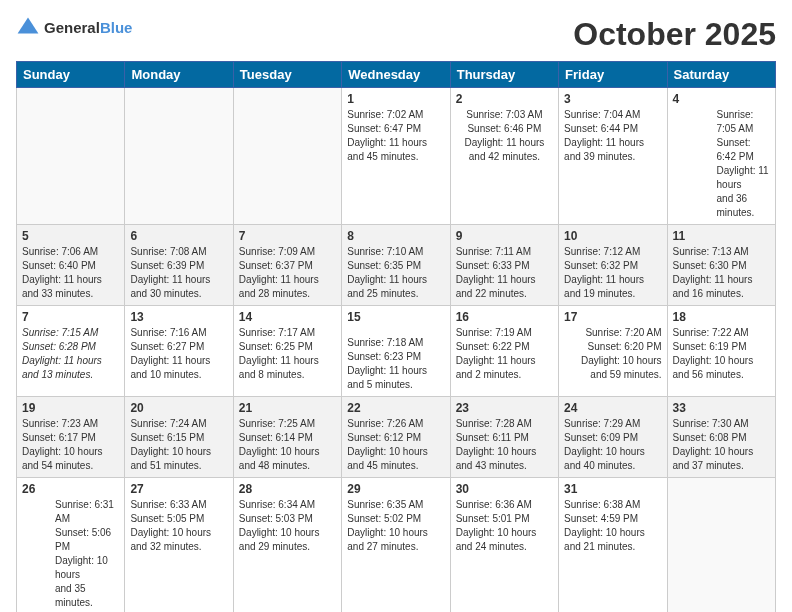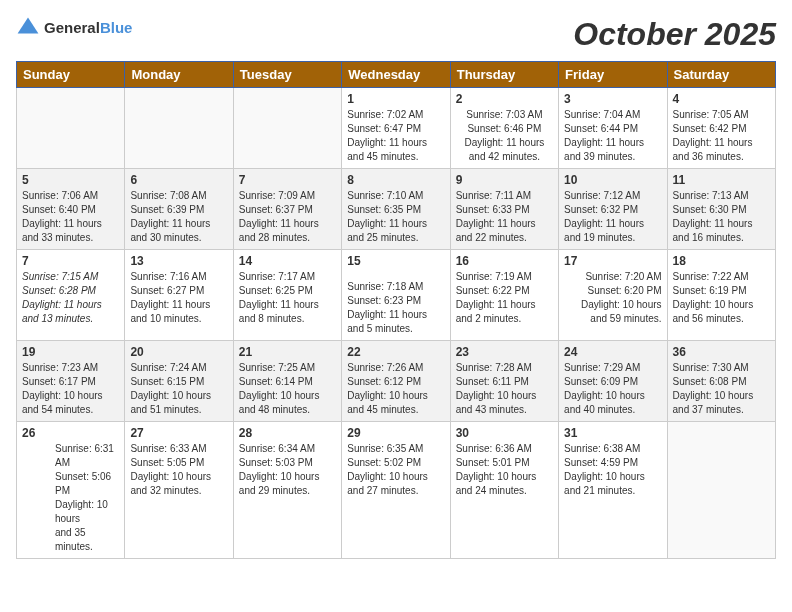--- a/index.html
+++ b/index.html
@@ -34,38 +34,37 @@
       font-size: 15px;
       font-weight: bold;
       color: #4a90d9;
     }
     .logo-icon {
       width: 24px;
       height: 24px;
     }
     .title-area {
       text-align: right;
-      font-style: italic;
     }
     .month-title {
       font-size: 32px;
       font-weight: bold;
       color: #333;
     }
     .location {
       font-size: 14px;
       color: #555;
     }
     .calendar {
       width: 100%;
       border-collapse: collapse;
       border: 1px solid #ccc;
     }
     .calendar th {
-      background: #a16207;
+      background: #0369a1;
       color: #fff;
       text-align: left;
       padding: 5px 6px;
       font-size: 13px;
       border: 1px solid #3a60a8;
     }
     .calendar td {
       border: 1px solid #ccc;
       vertical-align: top;
       padding: 4px 5px;
@@ -144,21 +143,21 @@
         </td>
         <td>
           <span class="day-number">3</span>
           <div class="day-info" style="white-space: pre-line;">Sunrise: 7:04 AM
 Sunset: 6:44 PM
 Daylight: 11 hours
 and 39 minutes.</div>
         </td>
         <td>
           <span class="day-number">4</span>
-          <div class="day-info" style="white-space: pre-line;">Sunrise: 7:05 AM
+          <div class="day-info" style="white-space: pre-line; margin-left: 44px;">Sunrise: 7:05 AM
 Sunset: 6:42 PM
 Daylight: 11 hours
 and 36 minutes.</div>
         </td>
       </tr>
       <tr>
         <td>
           <span class="day-number">5</span>
           <div class="day-info" style="white-space: pre-line;">Sunrise: 7:06 AM
 Sunset: 6:40 PM
@@ -296,21 +295,21 @@
 and 43 minutes.</div>
         </td>
         <td>
           <span class="day-number">24</span>
           <div class="day-info" style="white-space: pre-line;">Sunrise: 7:29 AM
 Sunset: 6:09 PM
 Daylight: 10 hours
 and 40 minutes.</div>
         </td>
         <td>
-          <span class="day-number">36</span>
+          <span class="day-number">33</span>
           <div class="day-info" style="white-space: pre-line;">Sunrise: 7:30 AM
 Sunset: 6:08 PM
 Daylight: 10 hours
 and 37 minutes.</div>
         </td>
       </tr>
       <tr>
         <td>
           <span class="day-number">26</span>
           <div class="day-info" style="white-space: pre-line; margin-left: 33px;">Sunrise: 6:31 AM

